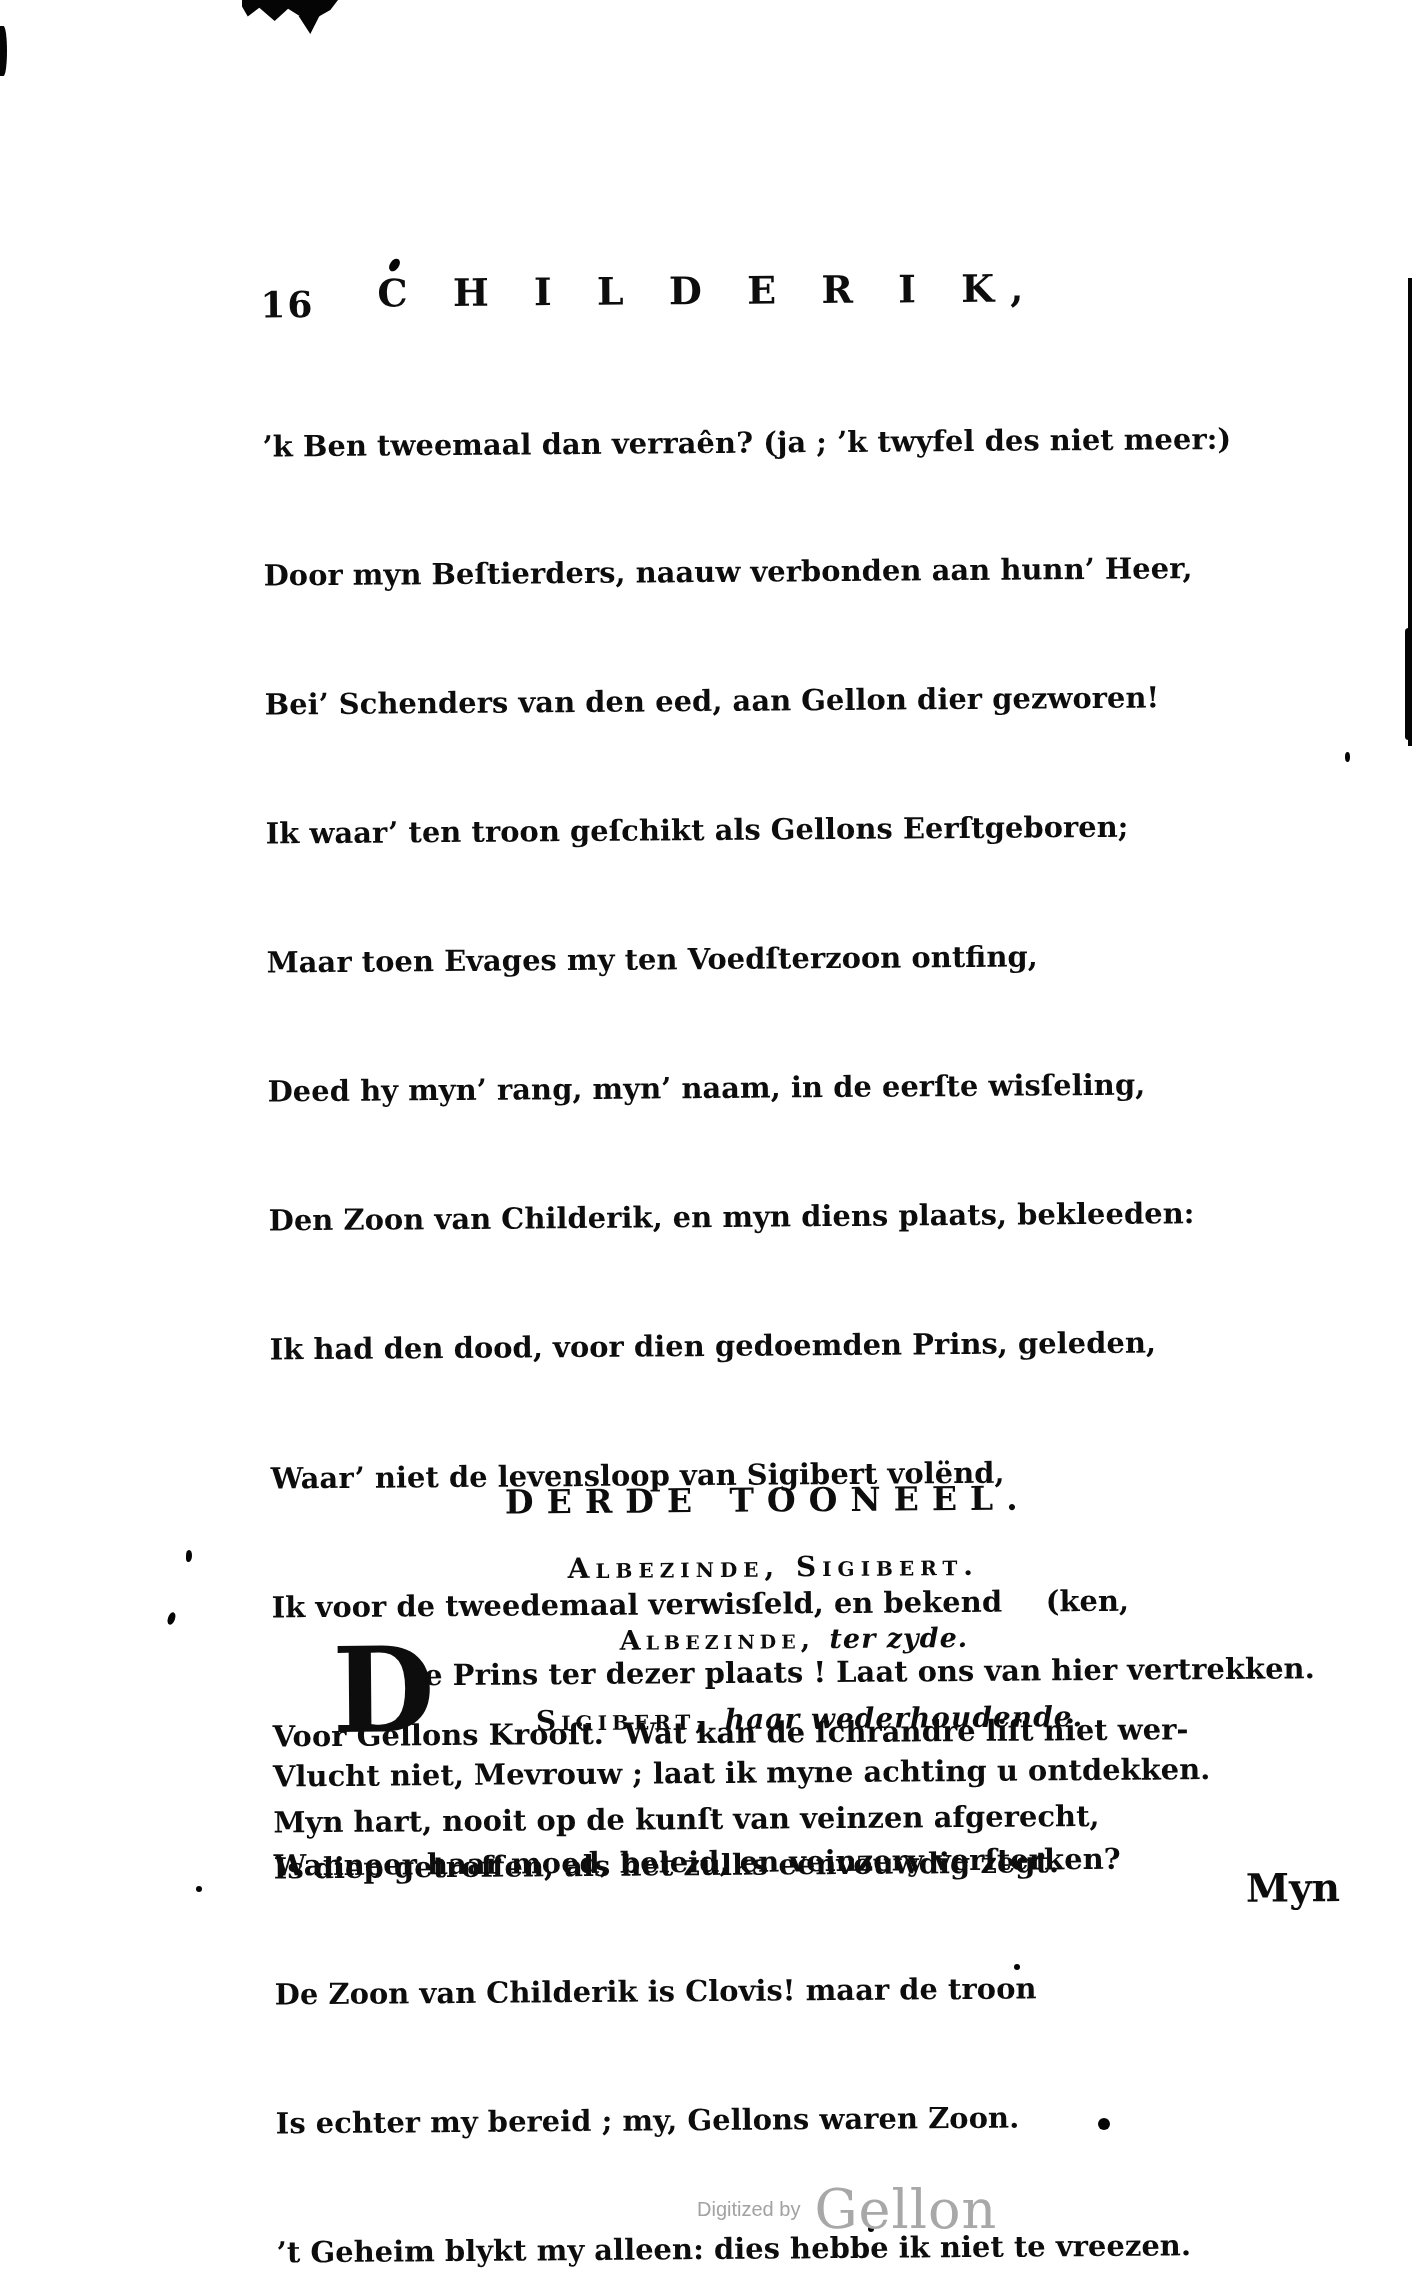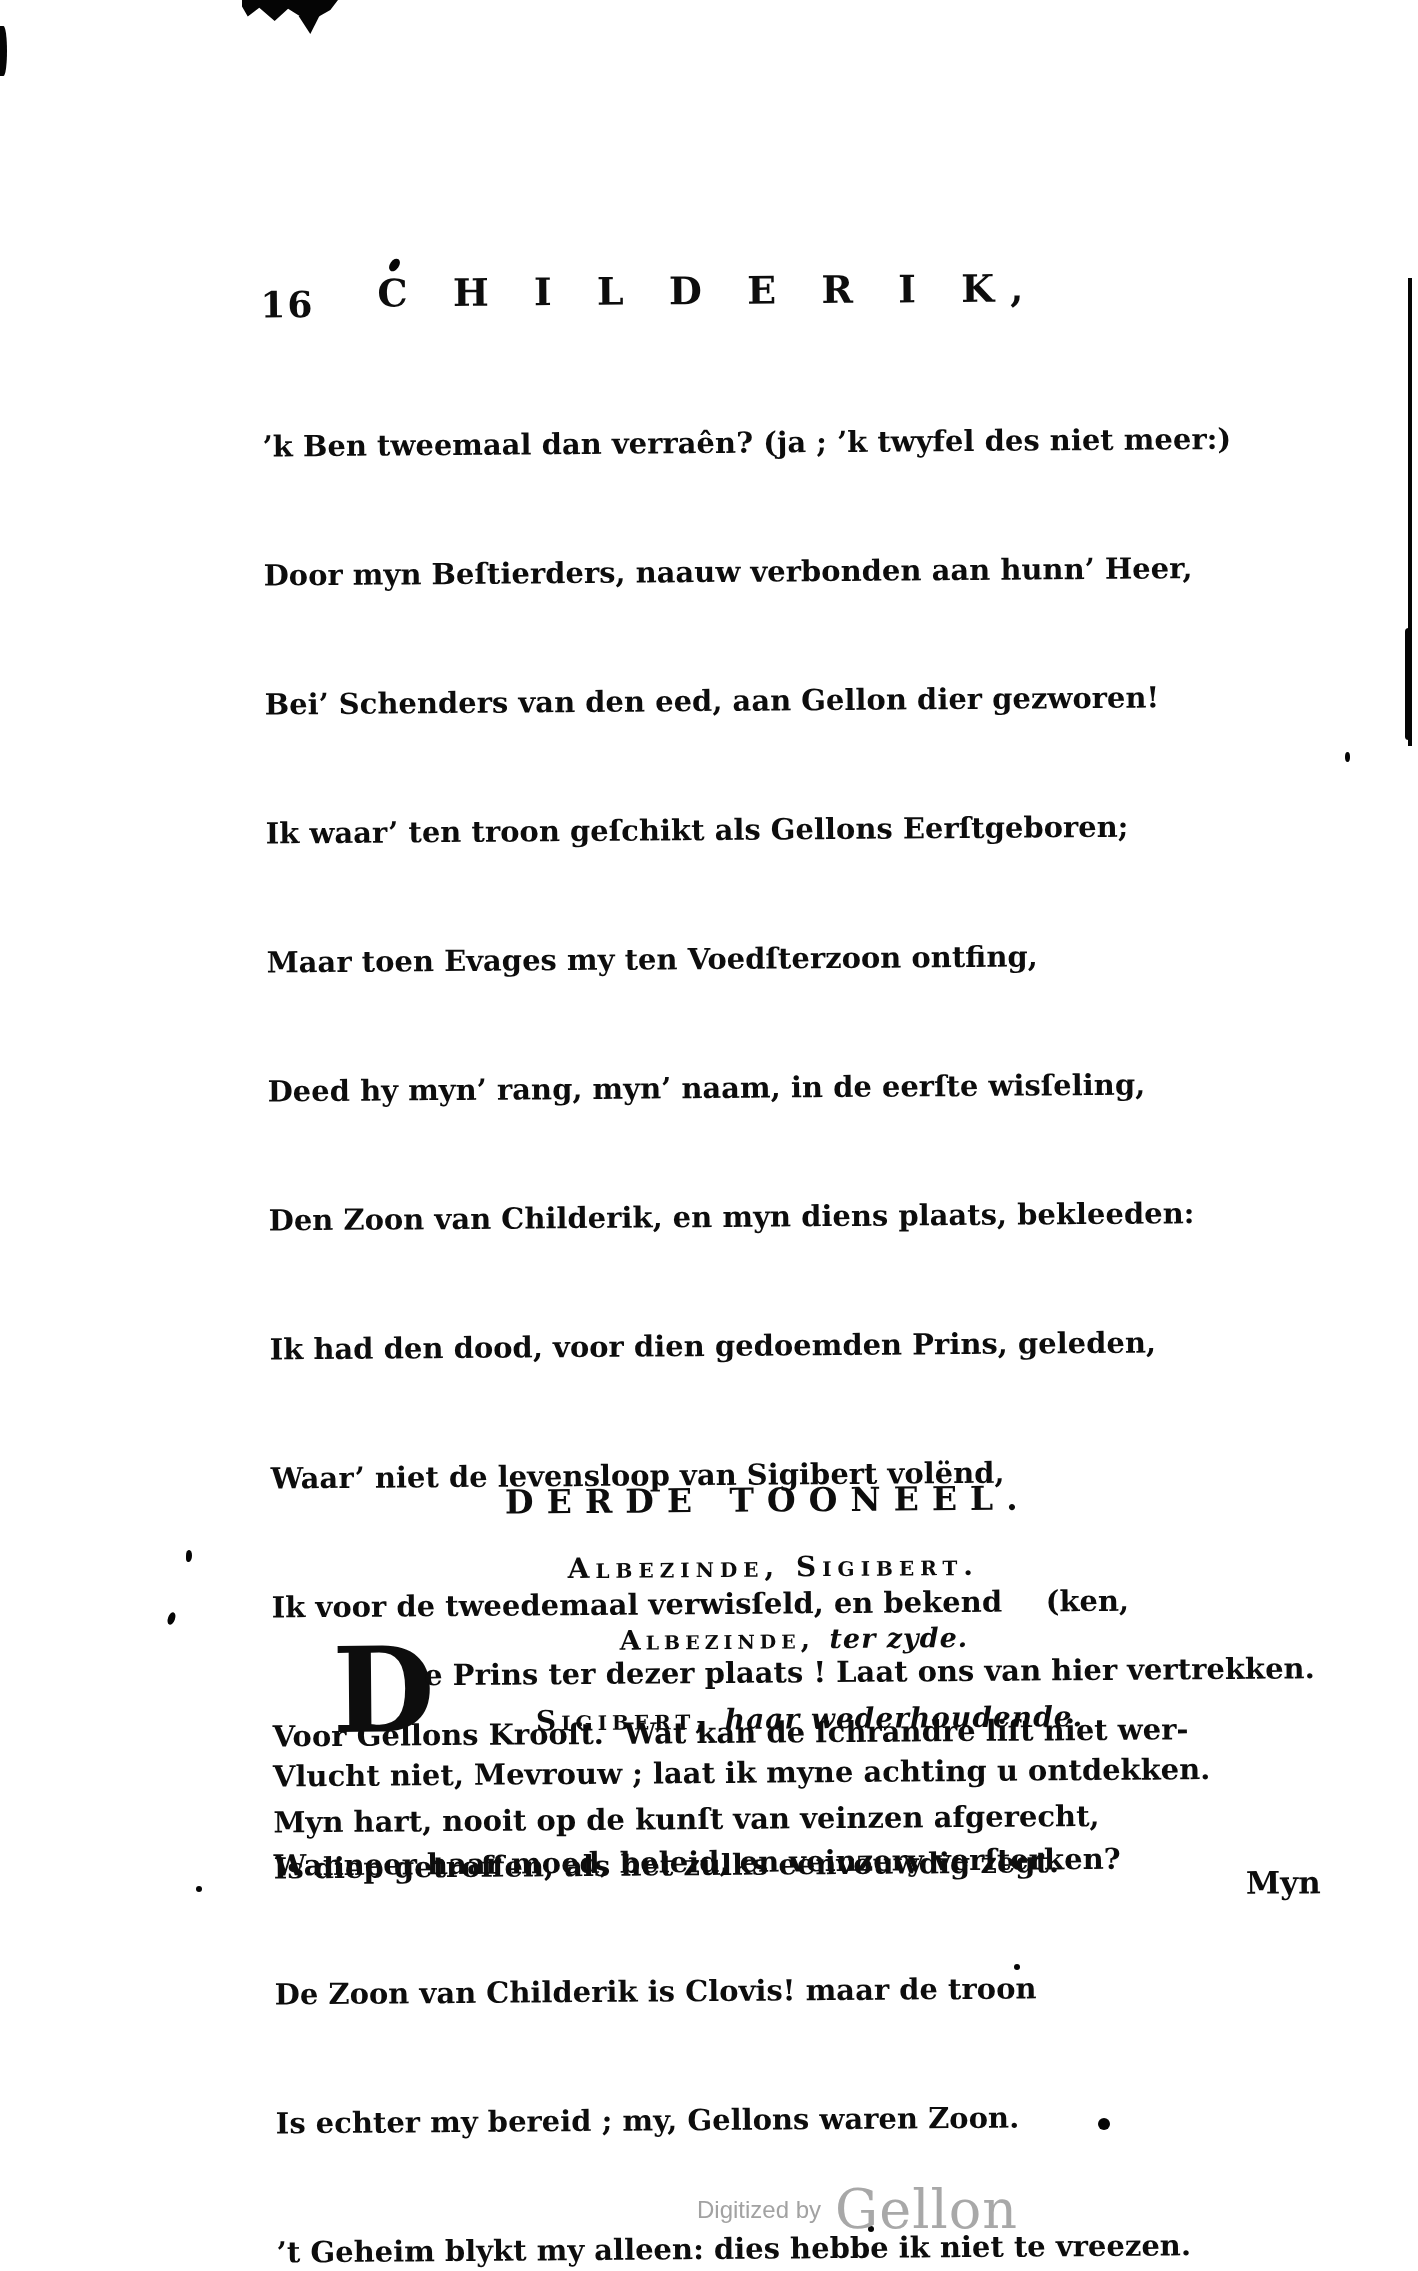--- a/index.html
+++ b/index.html
@@ -32,24 +32,24 @@
   .direction1{position:absolute;top:1624px;left:300px;width:980px;text-align:center;
               font-size:27px;font-weight:bold;}
   .direction2{position:absolute;top:1703px;left:300px;width:1010px;text-align:center;
               font-size:28px;font-weight:bold;}
   .sc{font-variant:small-caps;letter-spacing:5px;}
   .it{font-style:italic;letter-spacing:1px;}
   .dropcap{position:absolute;left:328px;top:1638px;font-size:118px;line-height:100px;font-weight:bold;}
   .dropline{position:absolute;left:420px;top:1656px;font-size:29px;font-weight:bold;}
   .dialogue{position:absolute;top:1750px;left:268px;width:1060px;
             font-size:29px;font-weight:bold;line-height:46px;}
-  .catchword{position:absolute;left:1240px;top:1869px;font-size:31px;font-weight:bold;}
+  .catchword{position:absolute;left:1240px;top:1869px;font-size:39px;font-weight:bold;}
   
   .watermark{position:absolute;left:697px;top:2178px;display:flex;align-items:center;gap:14px;}
-  .wm-prefix{font-family:"Liberation Sans","DejaVu Sans",sans-serif;font-size:24px;color:#a2a2a2;}
+  .wm-prefix{font-family:"Liberation Sans","DejaVu Sans",sans-serif;font-size:20px;color:#a2a2a2;}
   .wm-logo{font-family:"DejaVu Serif",serif;font-size:54px;color:#a8a8a8;letter-spacing:1px;}
   
   .artifact{position:absolute;background:#050505;}
   .a-corner{left:242px;top:0;width:96px;height:22px;
             clip-path:polygon(0 0,100% 0,92% 45%,70% 100%,48% 40%,34% 95%,18% 35%,6% 75%,0 30%);}
   .a-corner-tail{left:296px;top:16px;width:26px;height:18px;
             clip-path:polygon(10% 0,90% 0,55% 100%);}
   .a-leftedge{left:0;top:26px;width:7px;height:50px;border-radius:0 60% 60% 0;}
   .a-rightline{left:1408px;top:278px;width:4px;height:468px;}
   .a-rightblob{left:1405px;top:628px;width:7px;height:112px;border-radius:4px;}

